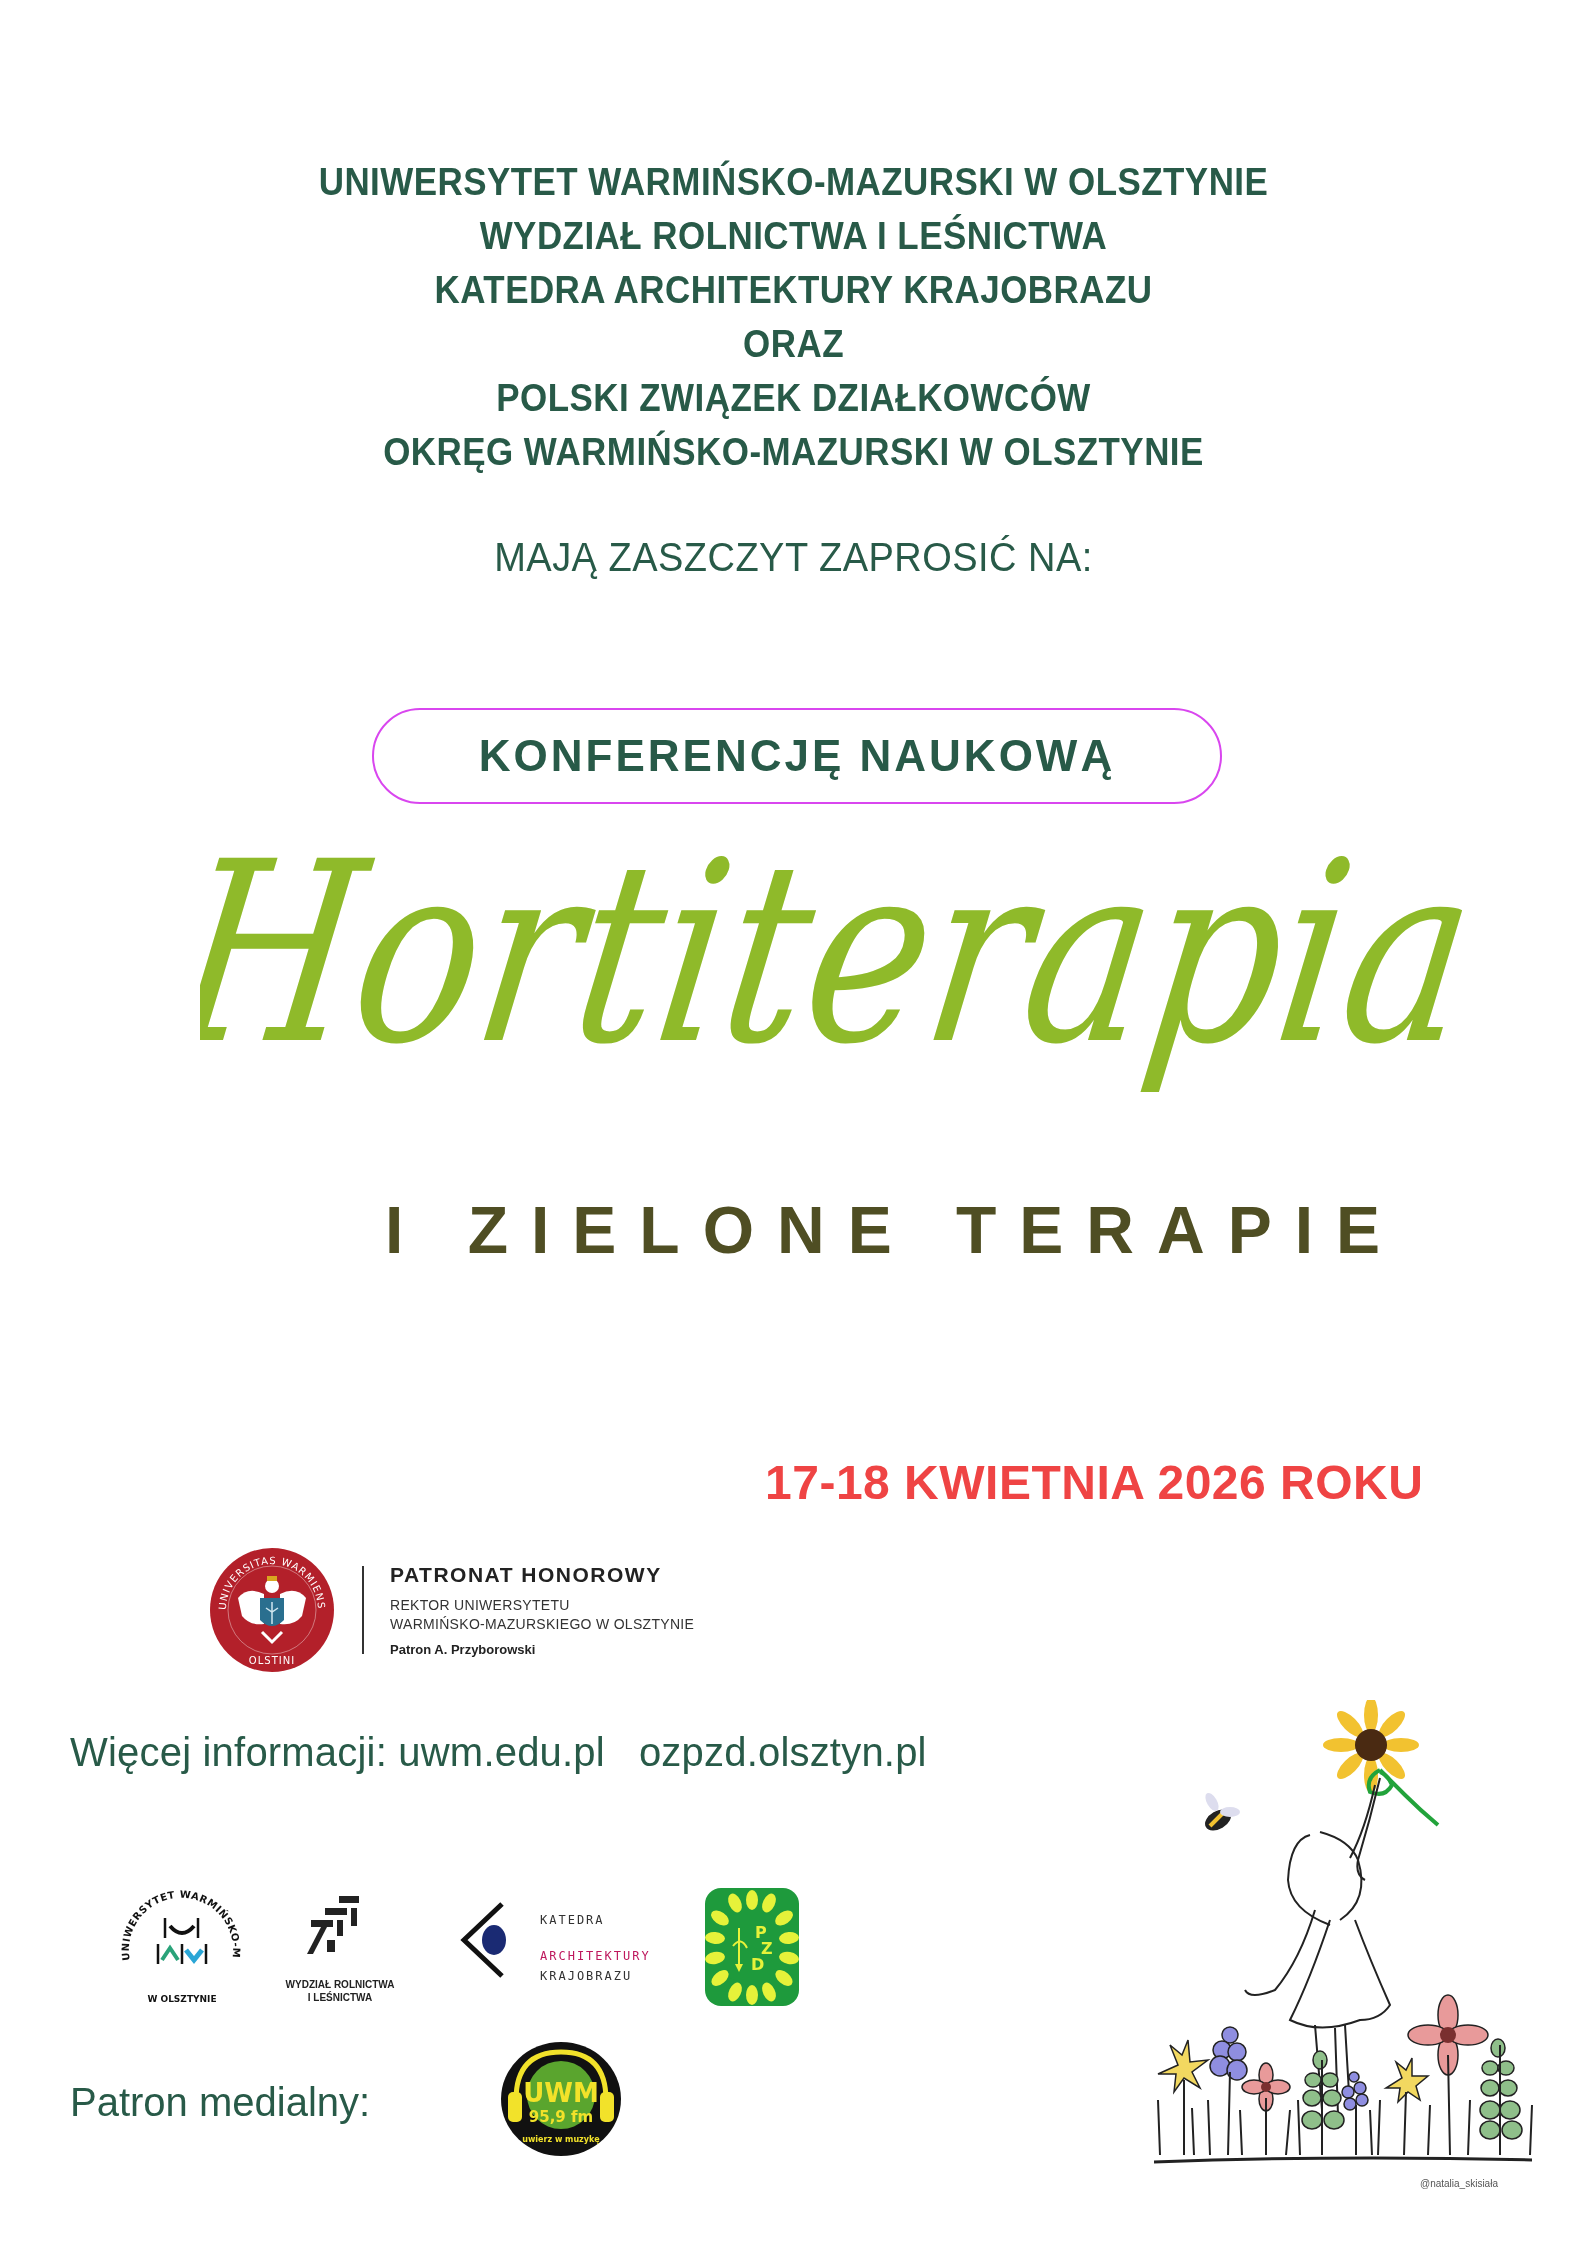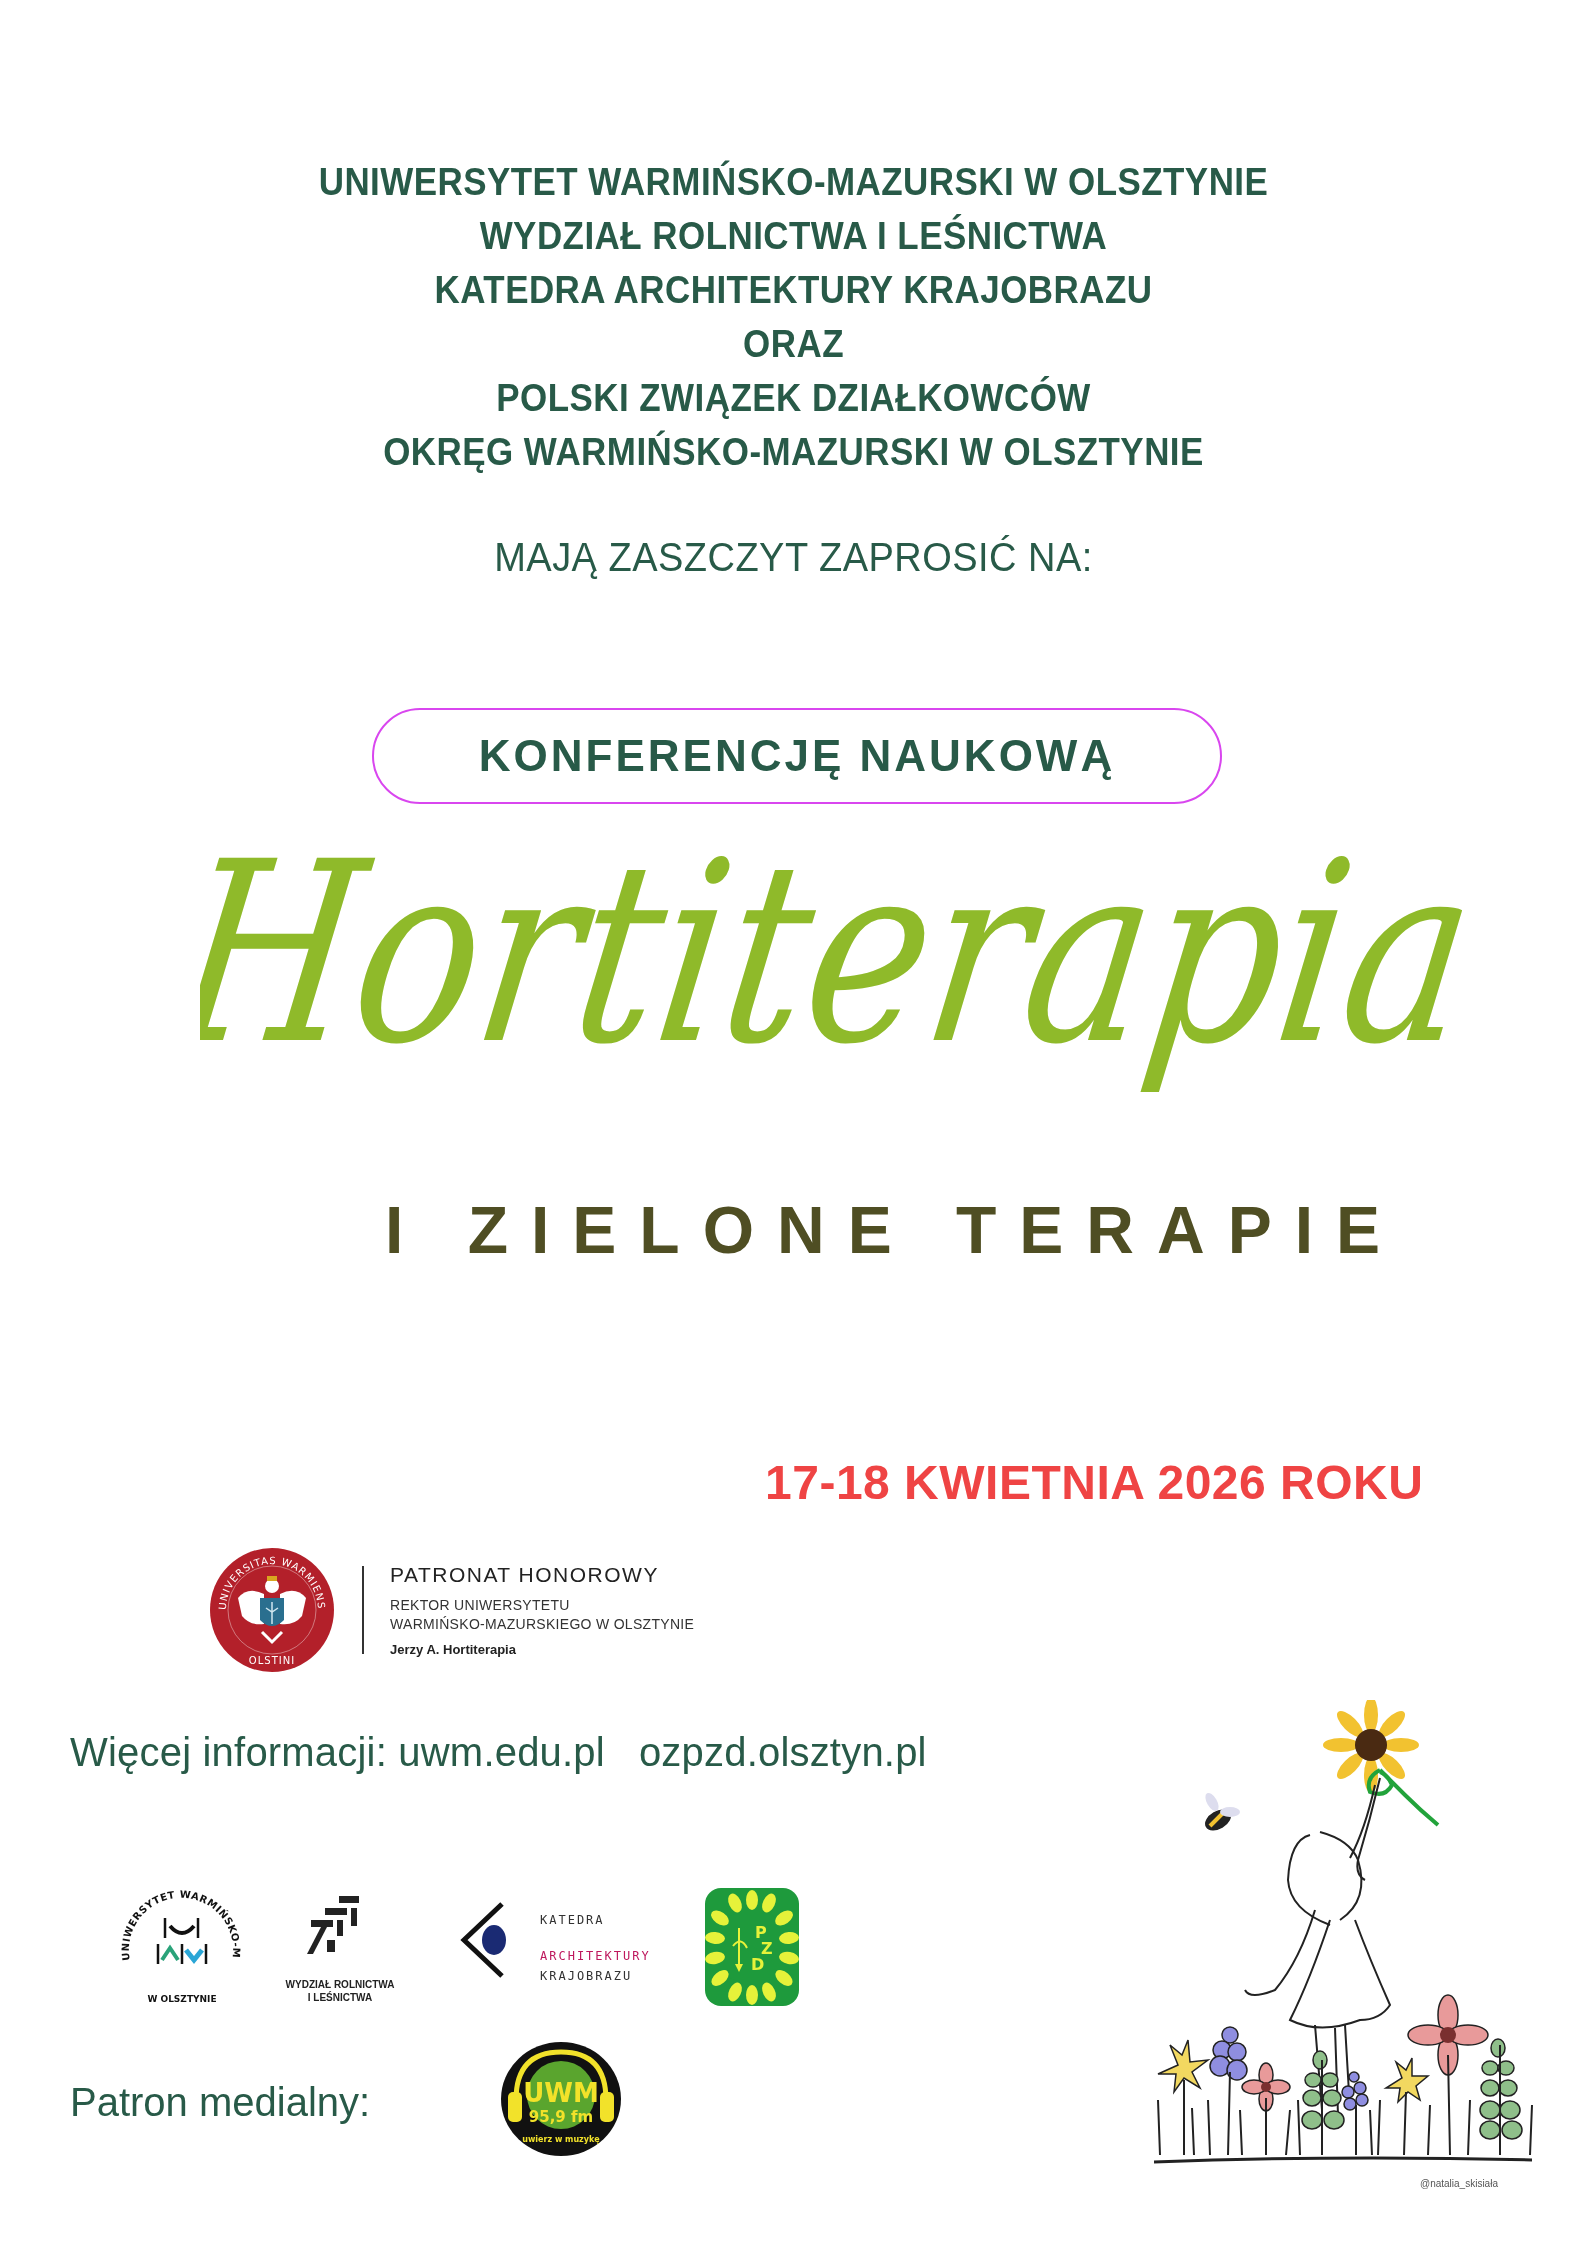--- a/index.html
+++ b/index.html
@@ -10,21 +10,21 @@
   .invite{left:0;top:535px;width:1587px;text-align:center;color:#285a48;font-size:40px;letter-spacing:0.5px;transform:scaleX(0.95);}
   .conf-pill{left:372px;top:708px;width:850px;height:96px;border:2px solid #d946ef;border-radius:48px;box-sizing:border-box;display:flex;align-items:center;justify-content:center;}
   .conf-pill span{color:#285a48;font-weight:bold;font-size:44px;letter-spacing:3px;}
   .script-title{left:200px;top:810px;width:1320px;height:440px;}
   .script-title text{font-family:"DejaVu Serif",serif;font-style:italic;}
   .subtitle{left:385px;top:1192px;color:#4f4e23;font-weight:bold;font-size:66px;letter-spacing:23px;}
   .date{left:765px;top:1455px;color:#ef4444;font-weight:bold;font-size:48px;letter-spacing:0.5px;}
   .patron{left:208px;top:1545px;height:130px;display:flex;align-items:center;}
   .seal{width:128px;height:128px;}
   .vdiv{width:2px;height:88px;background:#333;margin:0 26px 0 26px;}
-  .pat-text .h{font-weight:normal;font-size:21px;color:#222;letter-spacing:1.5px;margin-bottom:9px;}
+  .pat-text .h{font-weight:bold;font-size:21px;color:#222;letter-spacing:1.5px;margin-bottom:9px;}
   .pat-text .s{font-size:14px;color:#333;line-height:19px;letter-spacing:0.3px;}
   .pat-text .n{font-weight:bold;font-size:13px;color:#222;margin-top:8px;}
   .more-info{left:70px;top:1730px;color:#285a48;font-size:40px;letter-spacing:0.2px;}
   .more-info .gap{display:inline-block;width:34px;}
   .logos{left:110px;top:1880px;height:140px;}
   .logo{position:absolute;}
   .media-label{left:70px;top:2080px;color:#285a48;font-size:40px;}
   .radio{left:498px;top:2040px;width:126px;height:118px;}
   .illustration{left:1140px;top:1700px;width:410px;height:520px;}
   .credit{left:1420px;top:2178px;font-size:10px;color:#555;}
@@ -71,21 +71,21 @@
         <path id="sealArc" d="M18 64 A46 46 0 1 1 110 64"></path>
       </defs>
     <text font-size="10" fill="#ffffff" font-family="DejaVu Sans, sans-serif" letter-spacing="1"><textPath href="#sealArc">UNIVERSITAS WARMIENSIS ET MASURIENSIS</textPath></text>
     <text x="64" y="118" text-anchor="middle" font-size="10" fill="#ffffff" font-family="DejaVu Sans, sans-serif" letter-spacing="1">OLSTINI</text>
   </svg>
   <div class="vdiv"></div>
   <div class="pat-text">
     <div class="h">PATRONAT HONOROWY</div>
     <div class="s">REKTOR UNIWERSYTETU</div>
     <div class="s">WARMIŃSKO-MAZURSKIEGO W OLSZTYNIE</div>
-    <div class="n">Jerzy A. Hortiterapia</div>
+    <div class="n">Patron A. Przyborowski</div>
   </div>
 </div>
 
 <div class="abs more-info">
   <span>Więcej informacji:</span>
   <span>uwm.edu.pl</span><span class="gap"></span><span>ozpzd.olsztyn.pl</span>
 </div>
 
 <div class="abs logos">
 

